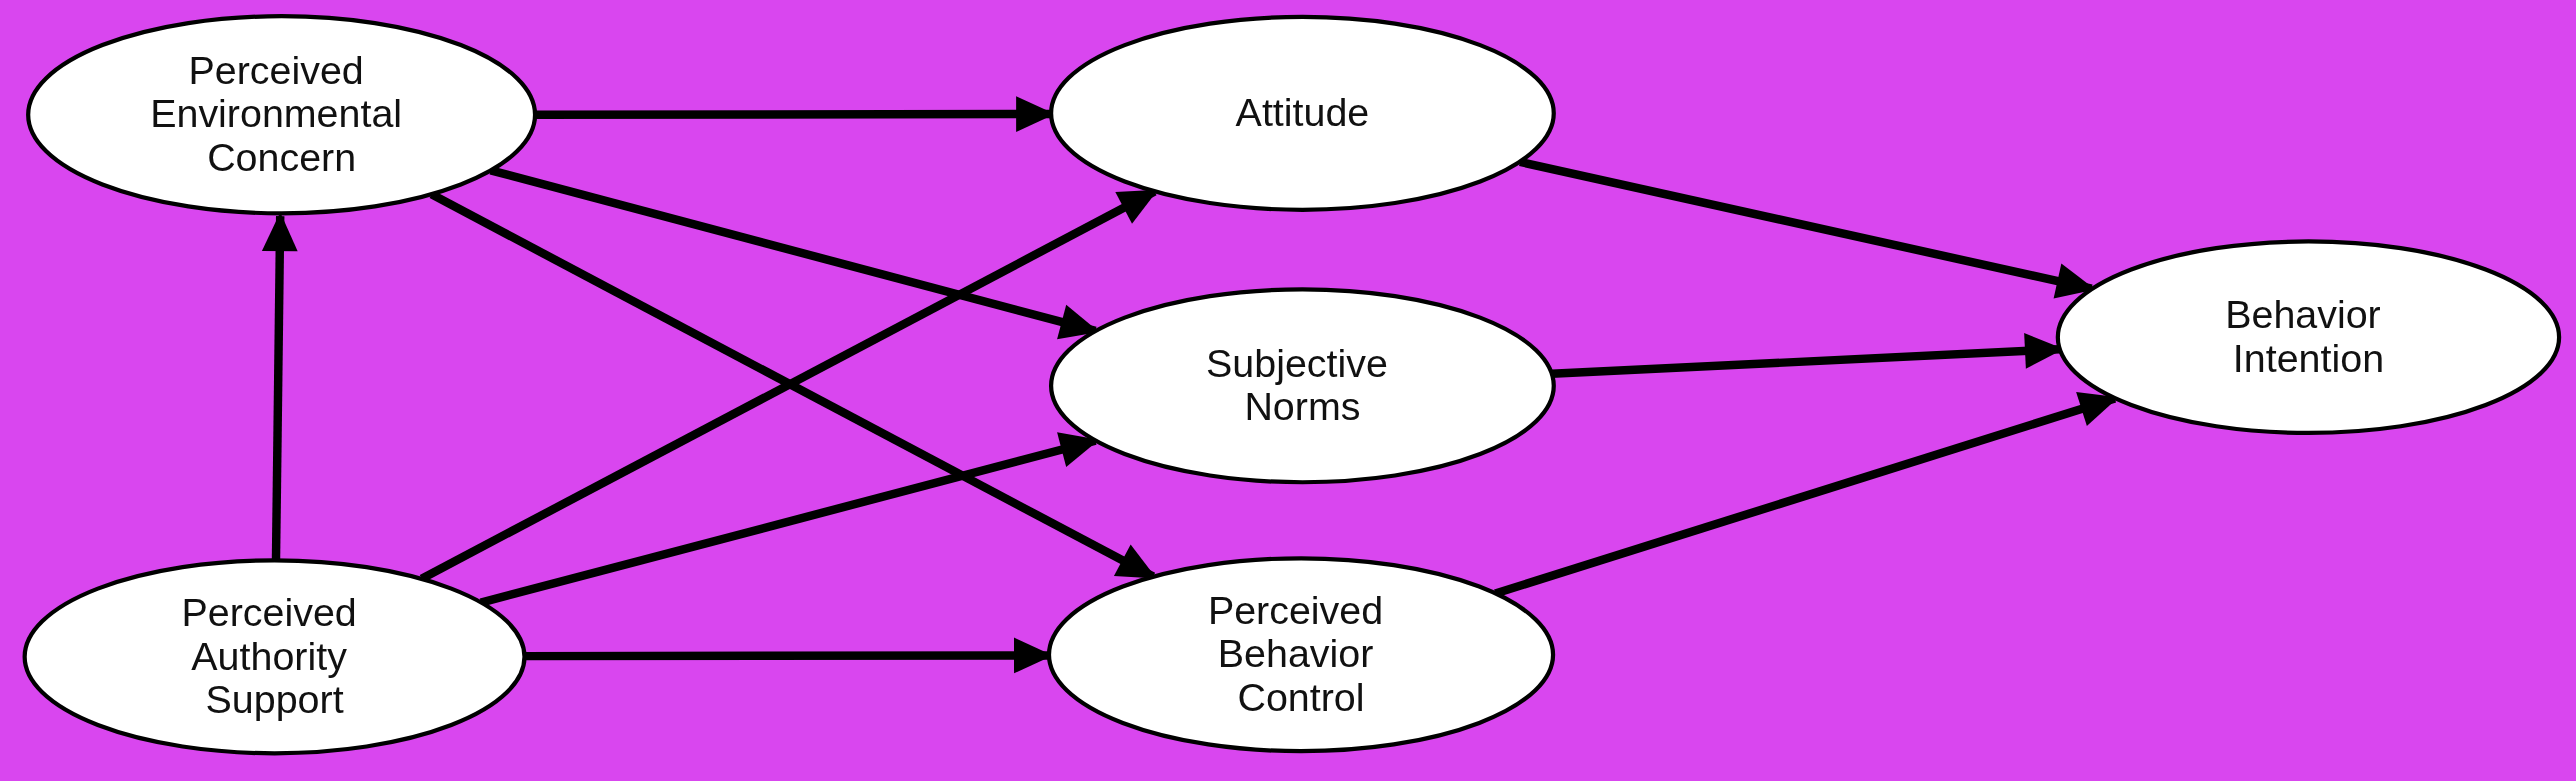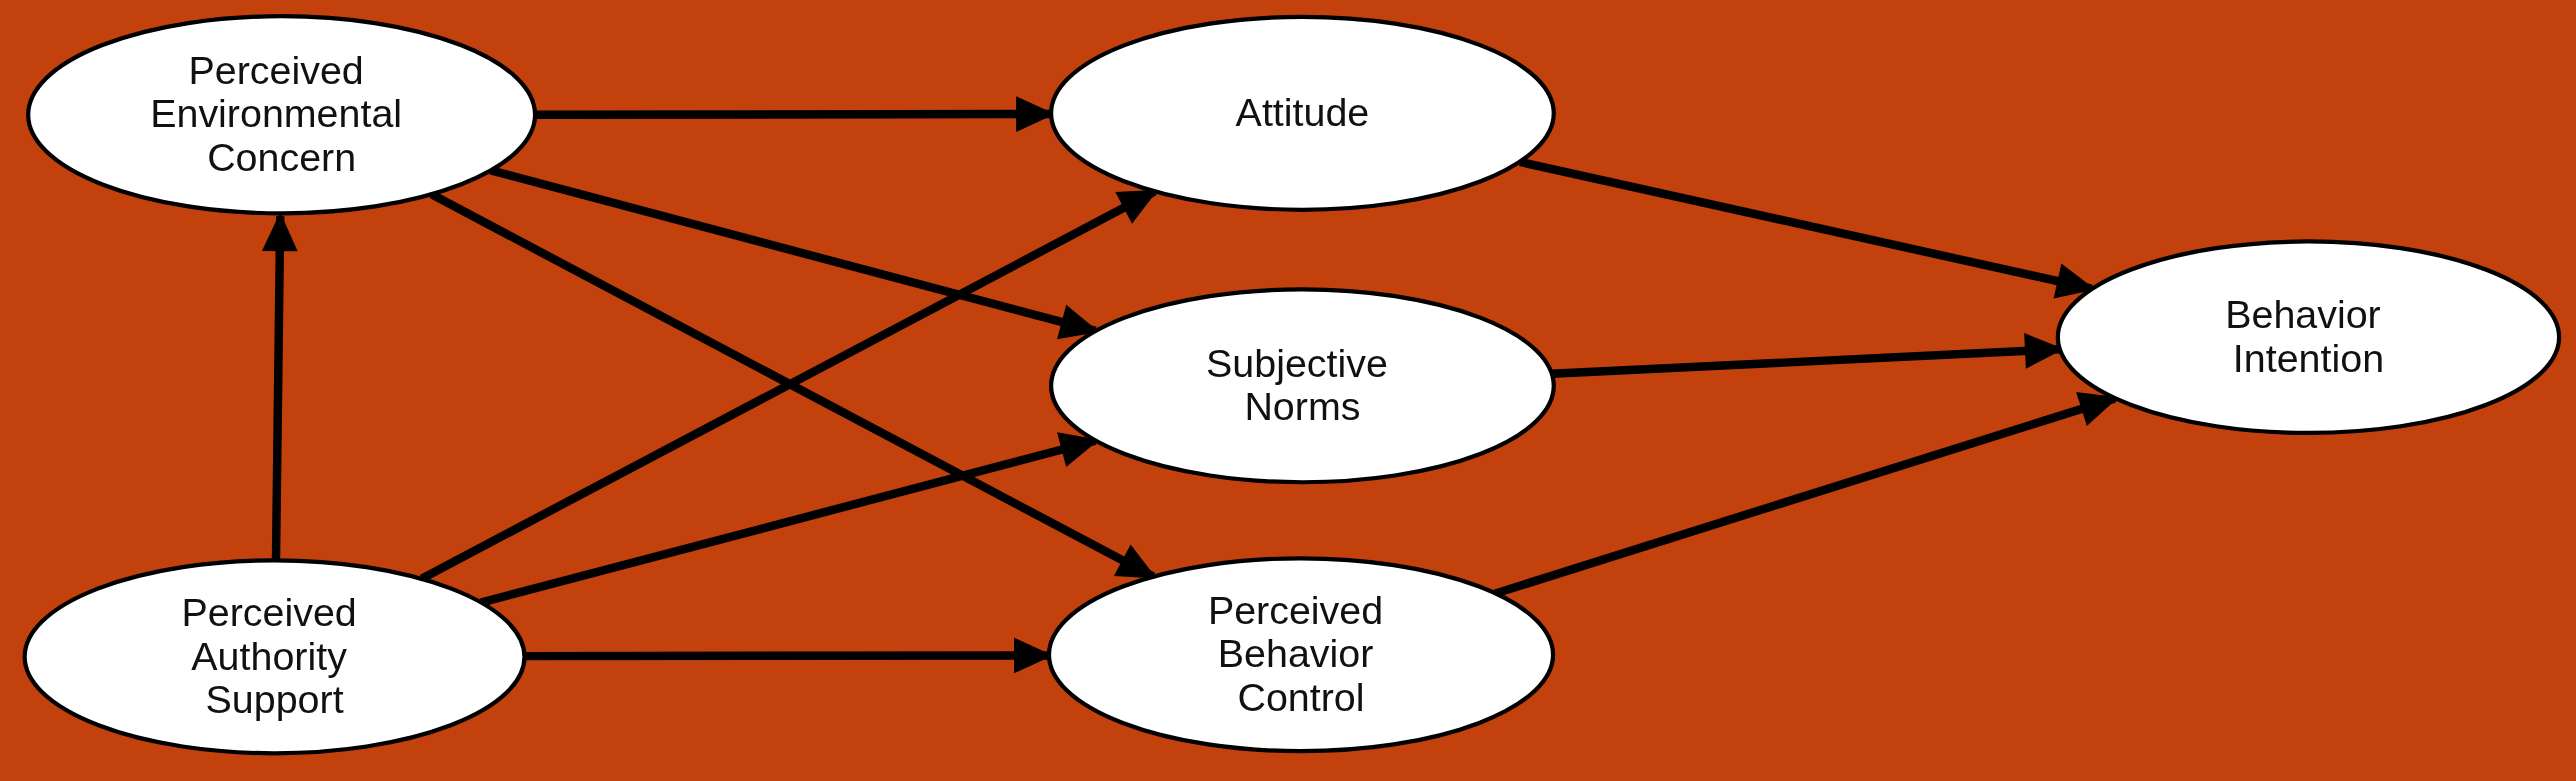--- a/index.html
+++ b/index.html
@@ -5,21 +5,21 @@
   html, body {
     margin: 0;
     padding: 0;
     background: #ffffff;
   }
   .stage {
     width: 100%;
     max-width: 2576px;
     aspect-ratio: 3659 / 1110;
     margin: 0 auto;
-    background: #c2410c;
+    background: #d946ef;
   }
   svg.diagram {
     display: block;
     width: 100%;
     height: 100%;
   }
   .edge {
     stroke: #000000;
     stroke-width: 12;
     fill: none;

